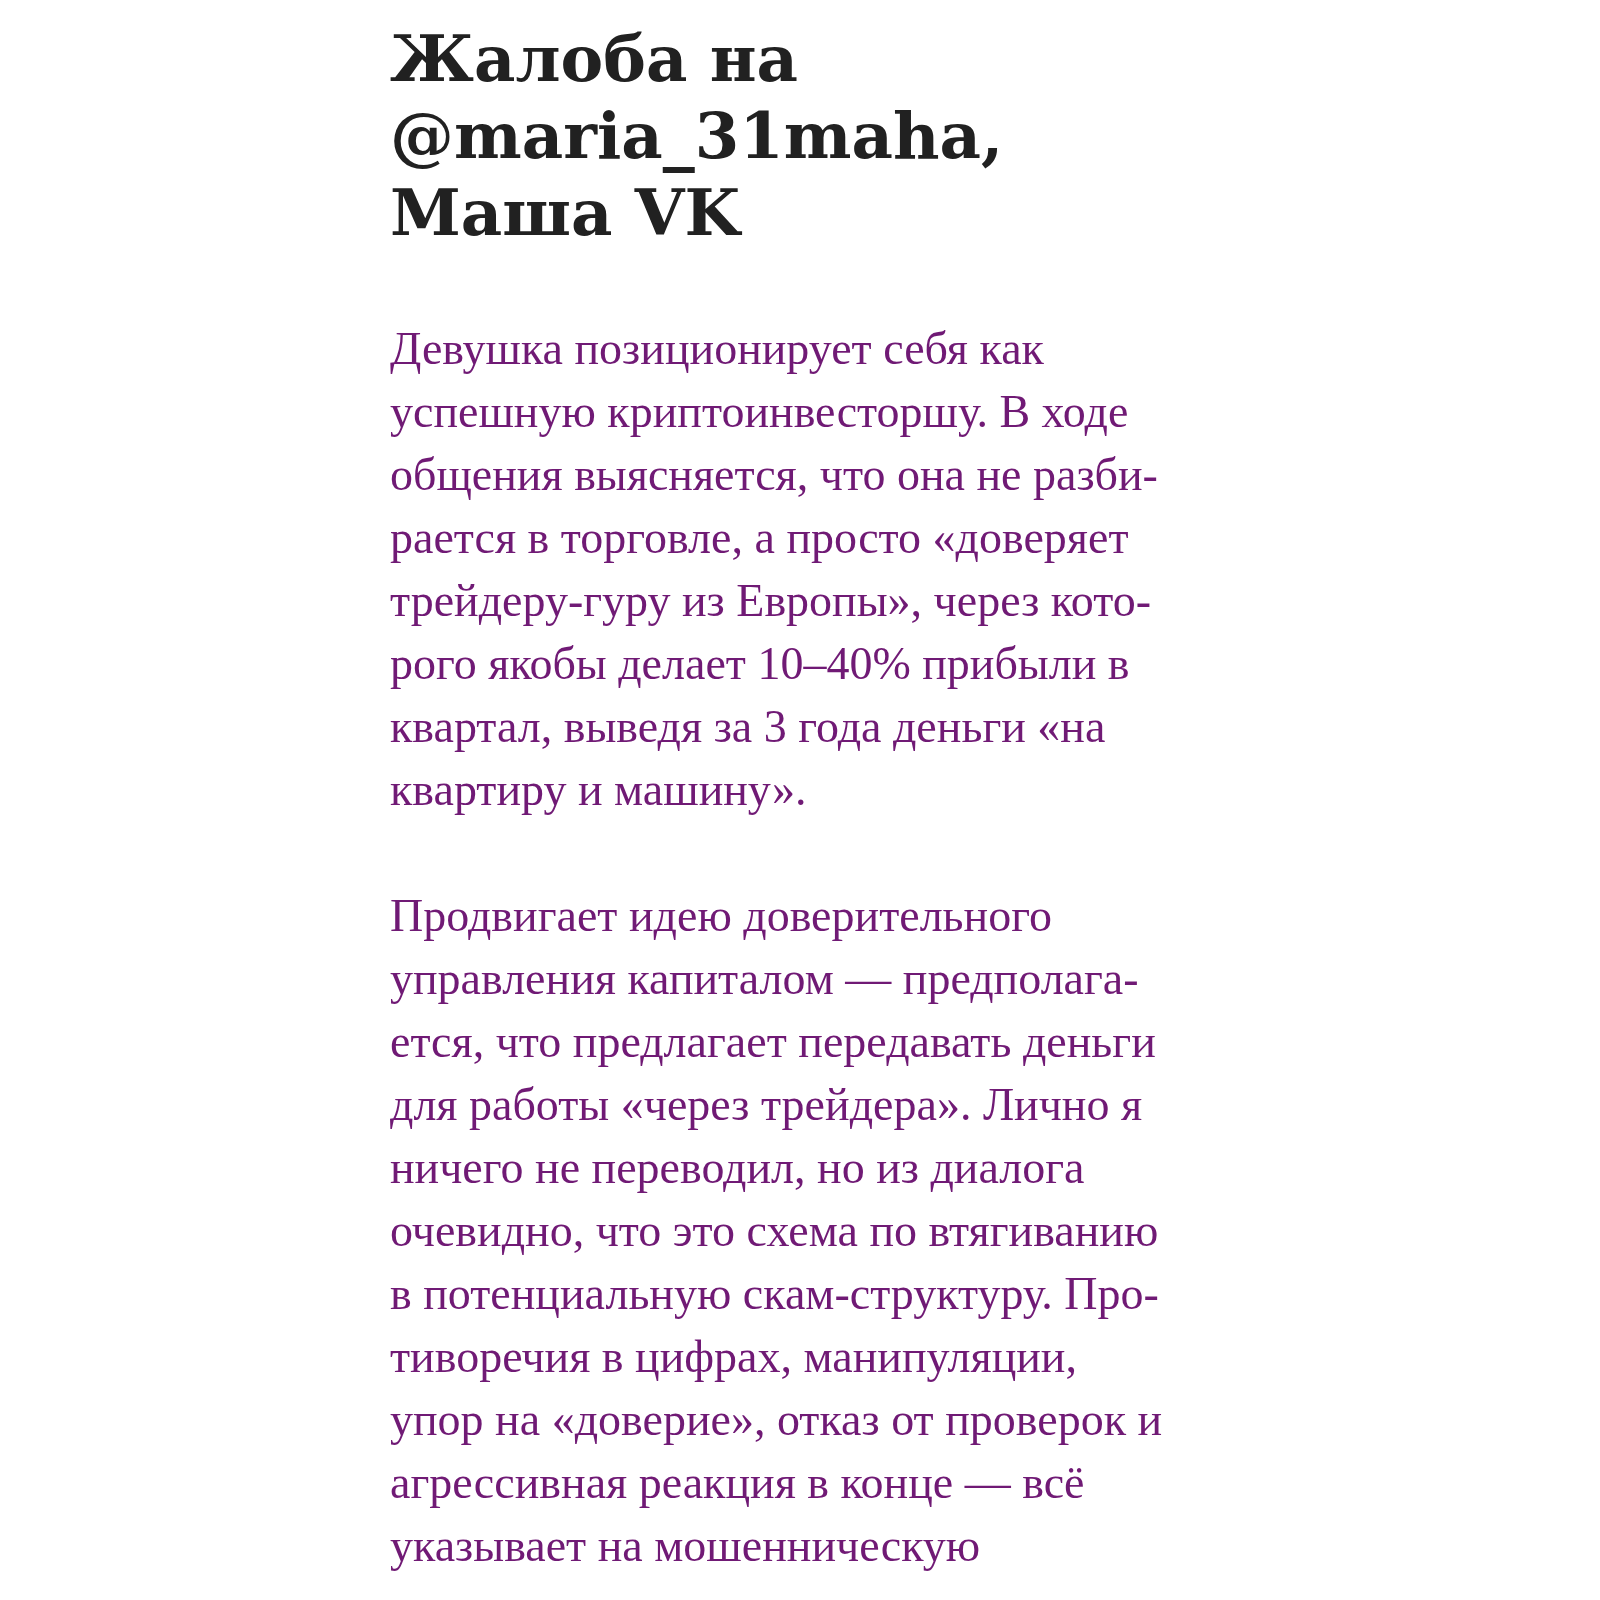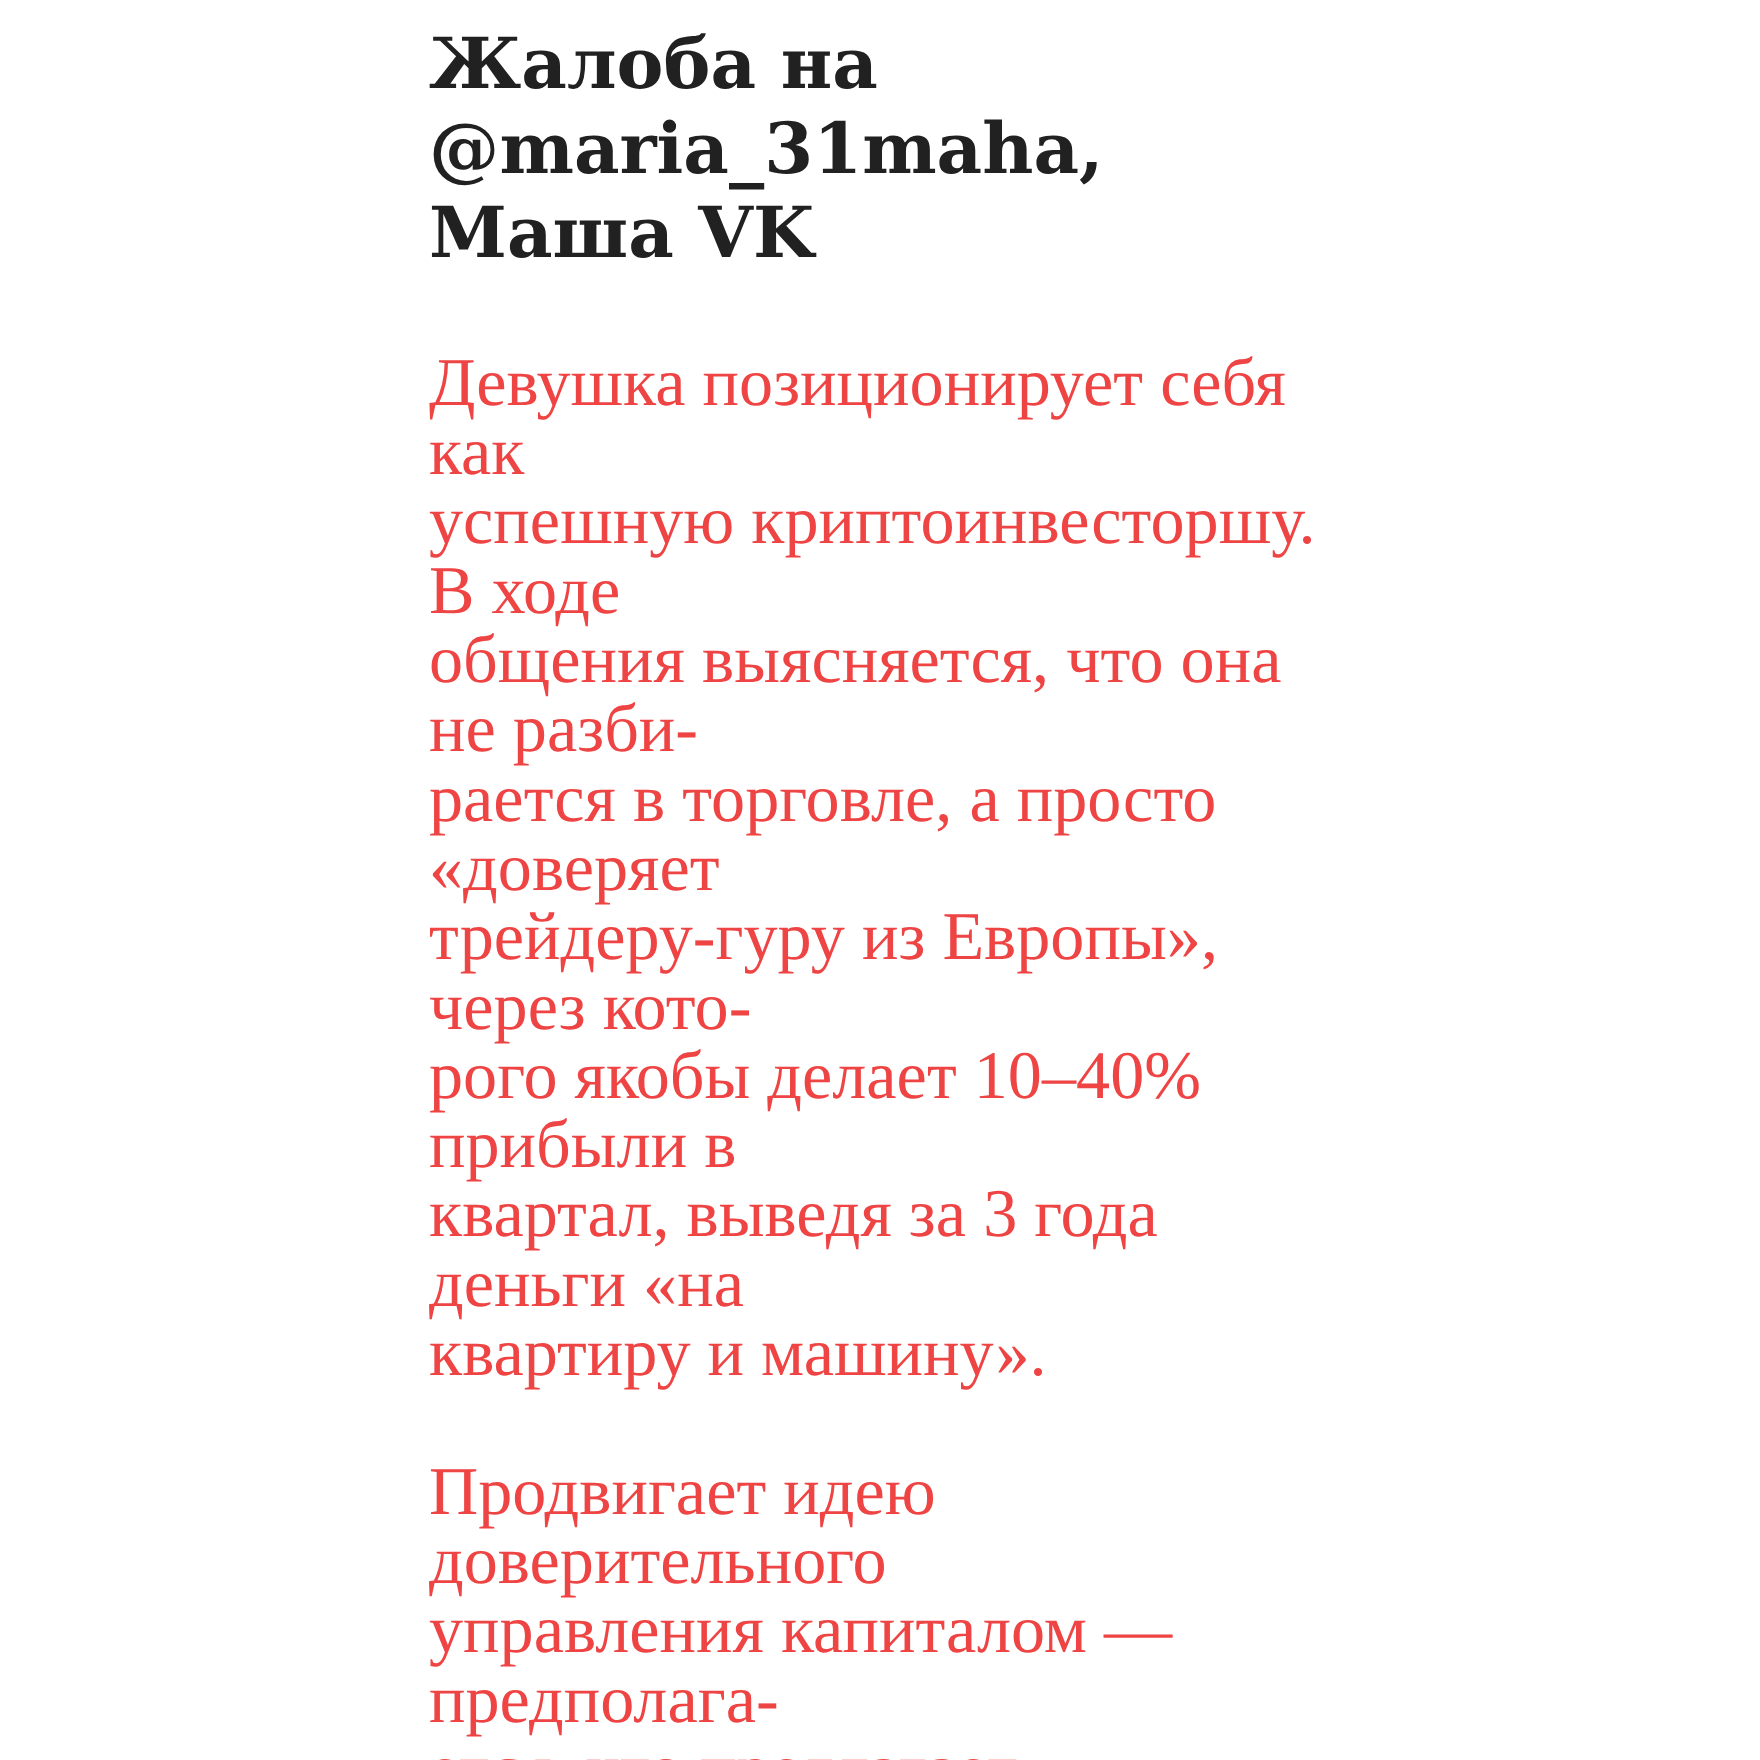--- a/index.html
+++ b/index.html
@@ -25,23 +25,23 @@
     font-size: 64px;
     line-height: 77px;
     color: #212121;
     margin: 0 0 66px 0;
     white-space: pre-line;
     letter-spacing: 0;
   }
   .article-paragraph {
     font-family: "Liberation Serif", "DejaVu Serif", serif;
     font-weight: normal;
-    font-size: 62px;
+    font-size: 46px;
     line-height: 63px;
-    color: #ef4444;
+    color: #701a75;
     margin: 0 0 63px 0;
     white-space: pre-line;
   }
 </style>
 </head>
 <body>
 
 <div class="article-column">
   <h1 class="article-title">Жалоба на
 @maria_31maha,

